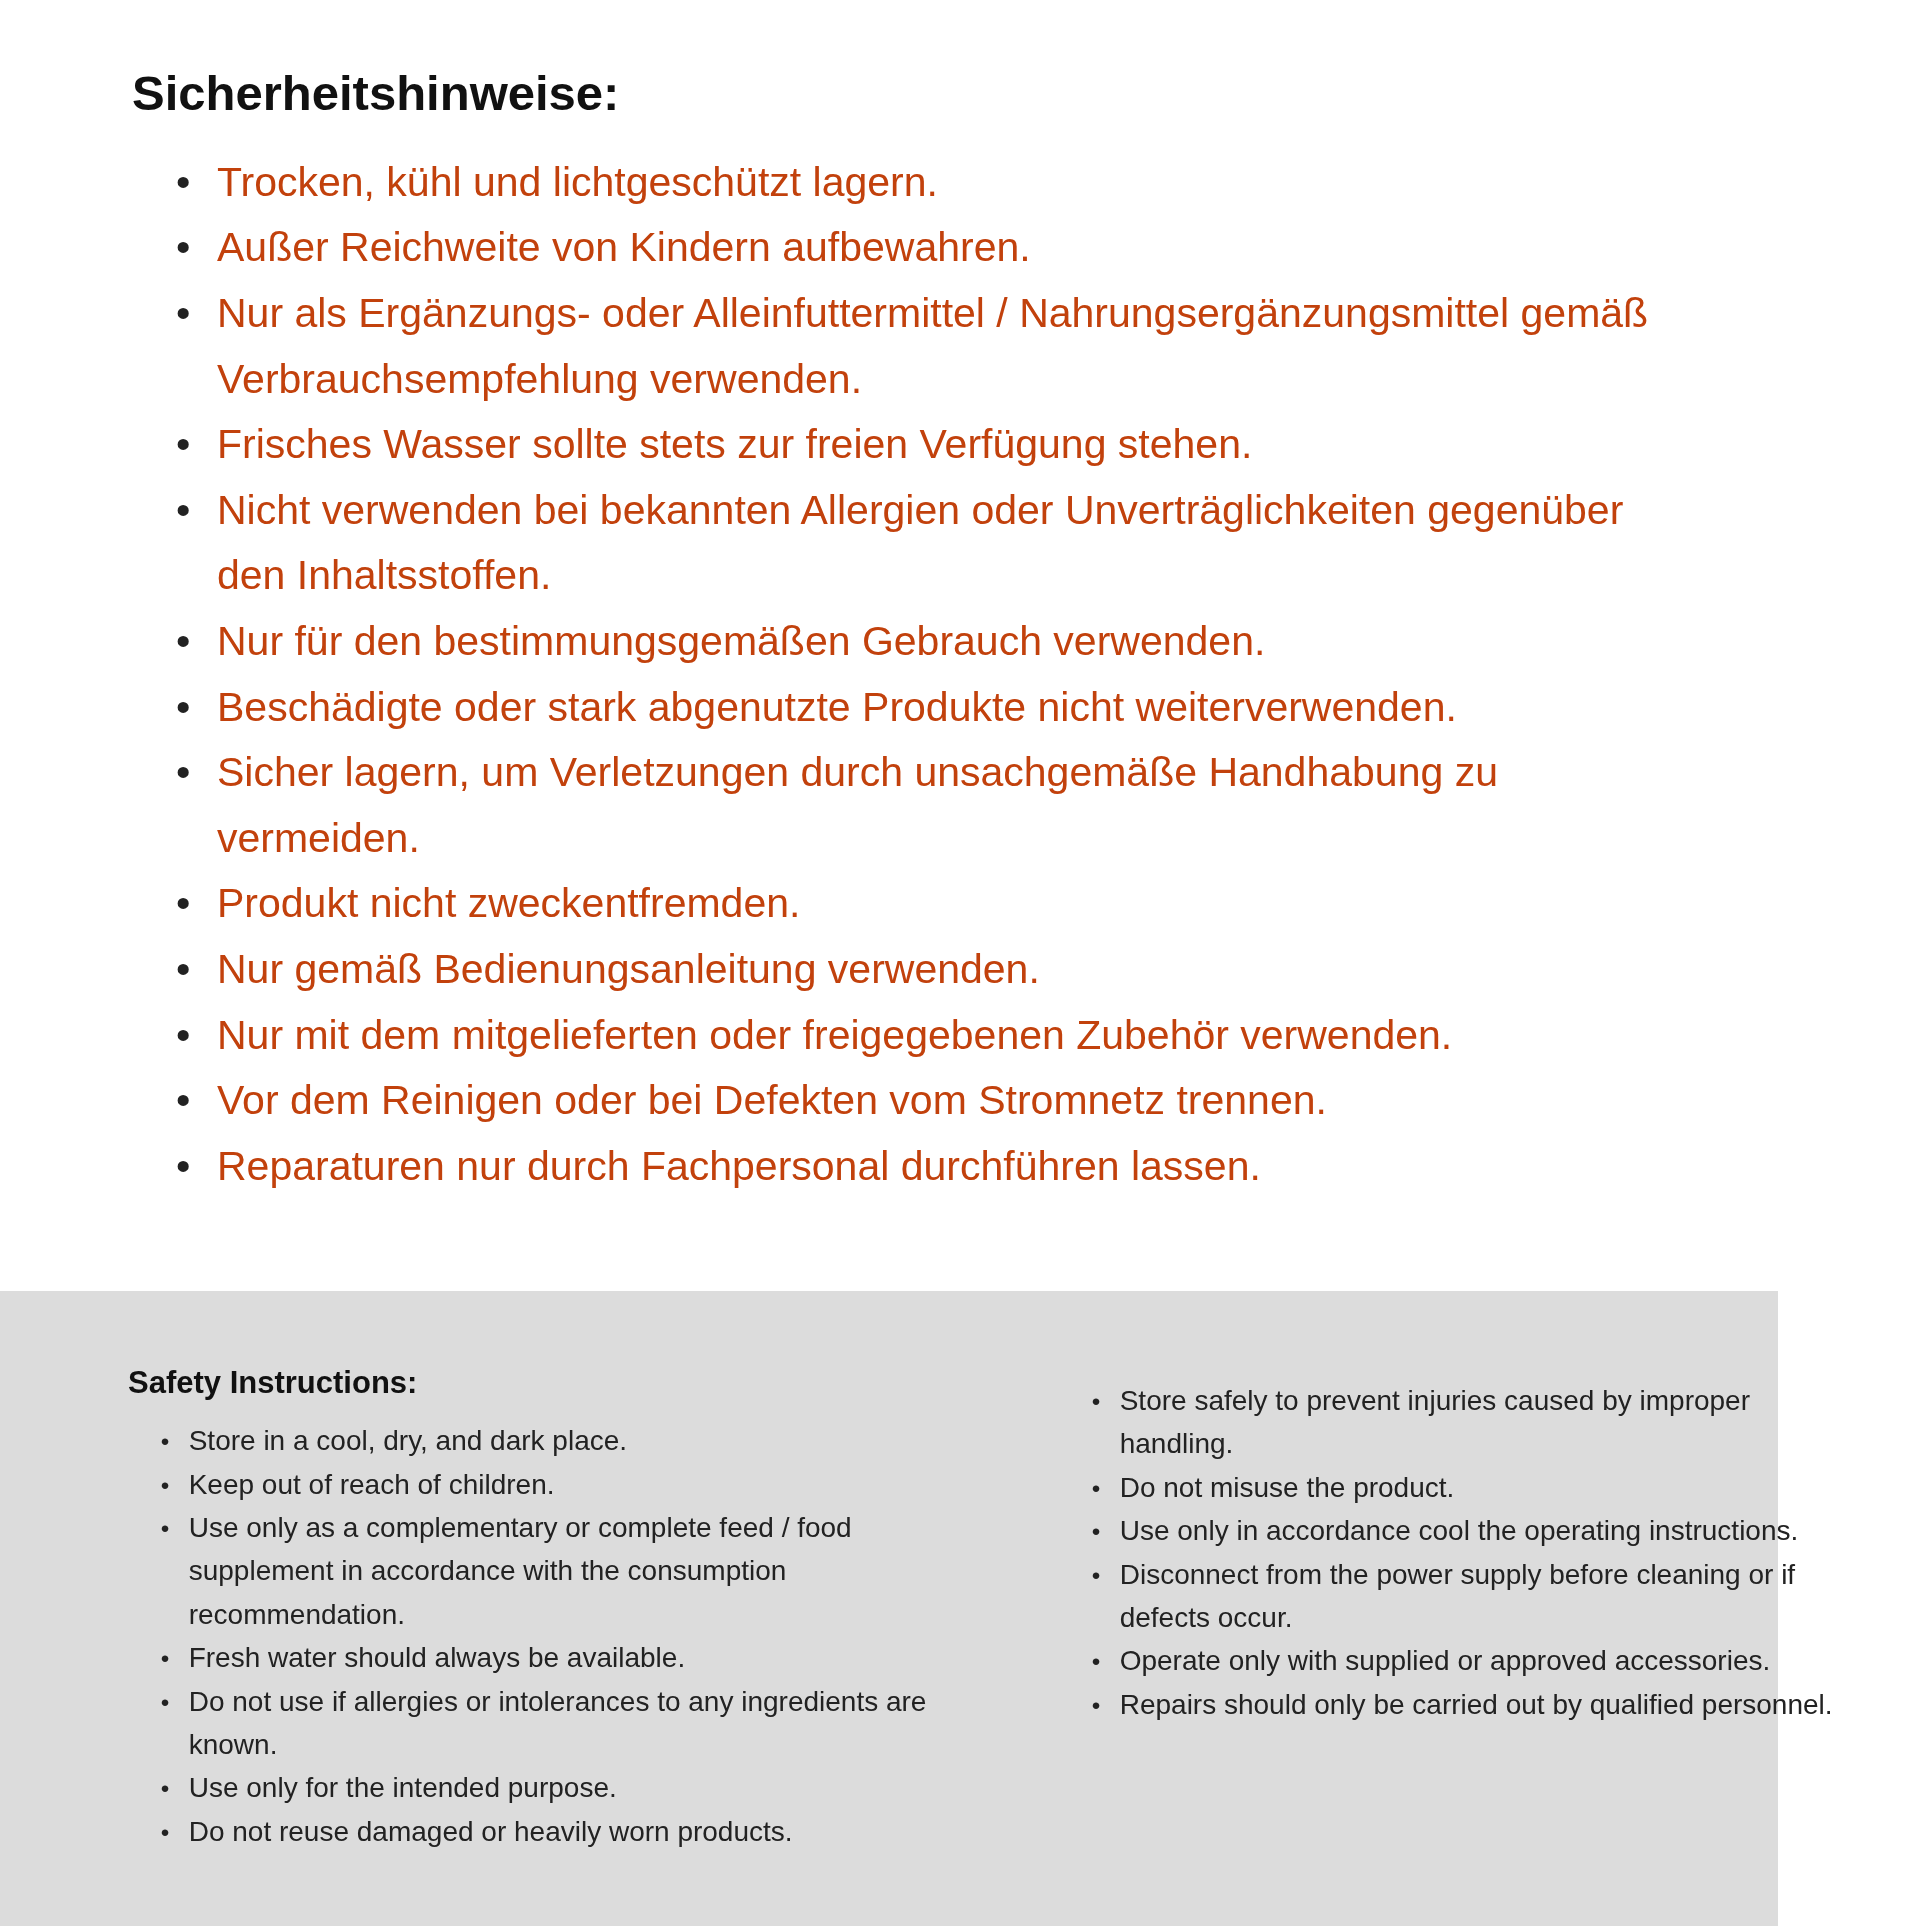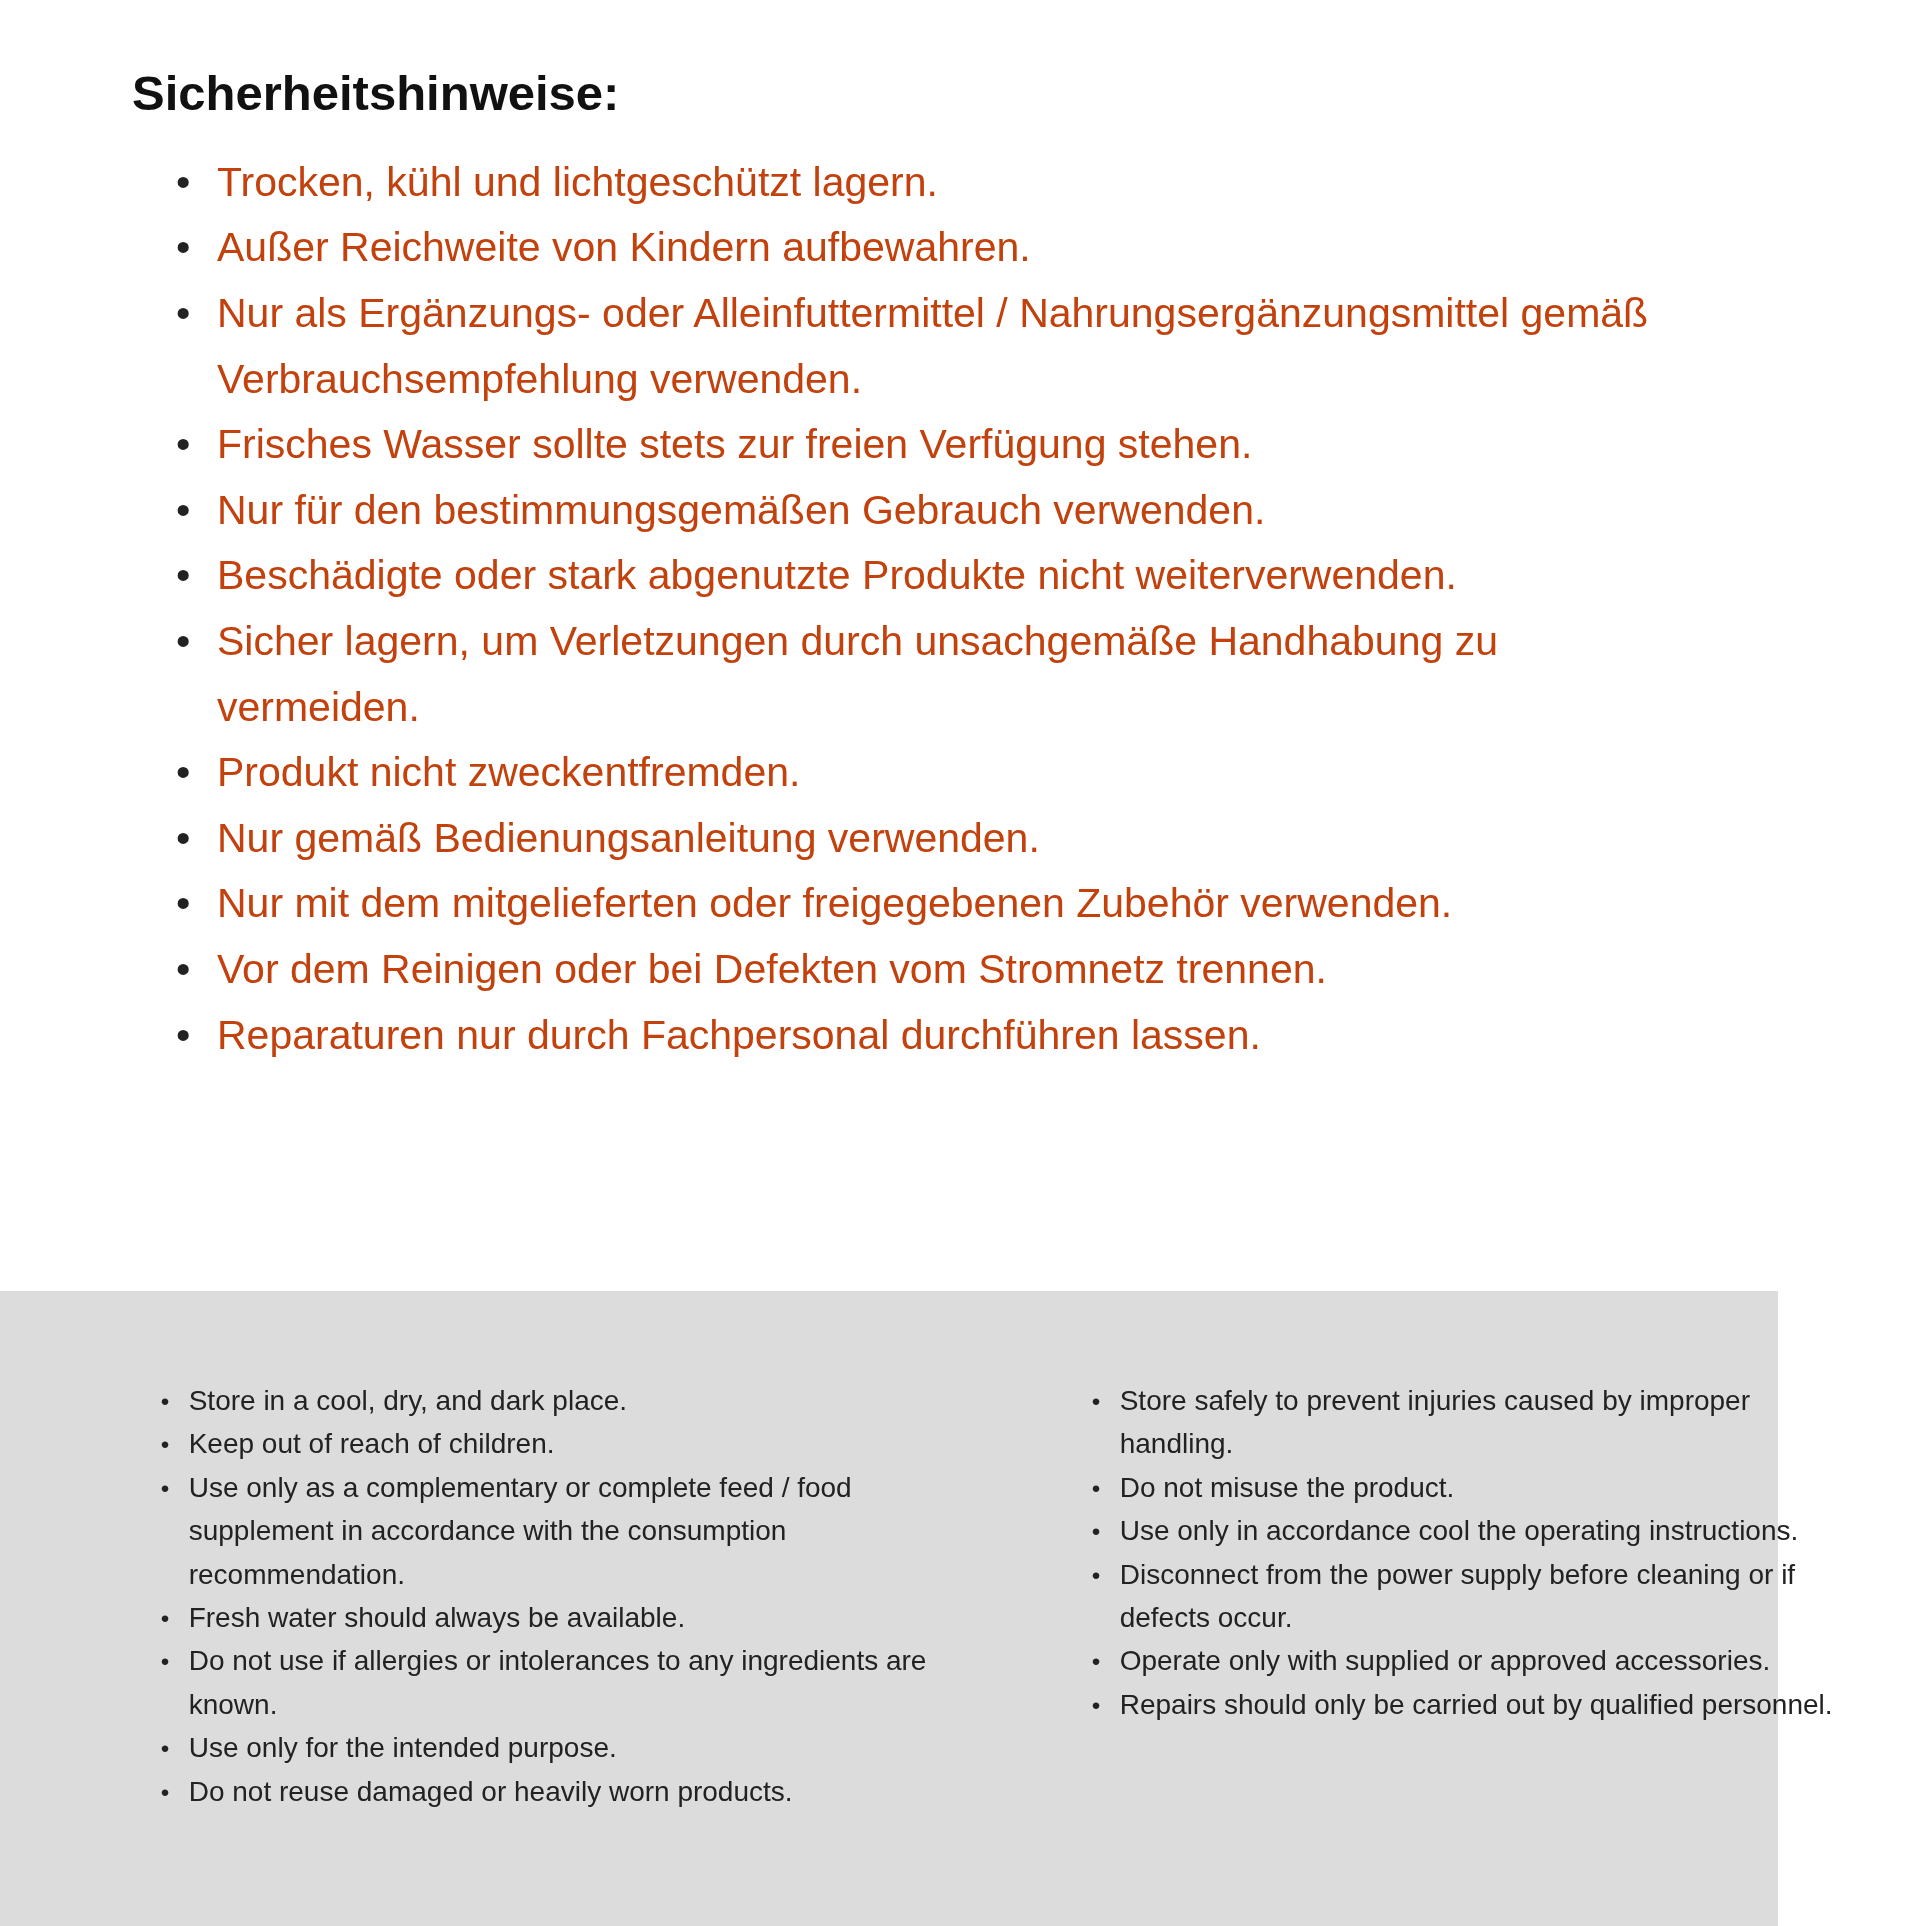--- a/index.html
+++ b/index.html
@@ -108,34 +108,36 @@
 
 <div class="page">
 
   <section class="section-german">
     <h1 class="german-title">Sicherheitshinweise:</h1>
     <ul class="german-list">
       <li>Trocken, kühl und lichtgeschützt lagern.</li>
       <li>Außer Reichweite von Kindern aufbewahren.</li>
       <li>Nur als Ergänzungs- oder Alleinfuttermittel / Nahrungsergänzungsmittel gemäß Verbrauchsempfehlung verwenden.</li>
       <li>Frisches Wasser sollte stets zur freien Verfügung stehen.</li>
+      <li>Nicht verwenden bei bekannten Allergien oder Unverträglichkeiten gegenüber den Inhaltsstoffen.</li>
       <li>Nur für den bestimmungsgemäßen Gebrauch verwenden.</li>
       <li>Beschädigte oder stark abgenutzte Produkte nicht weiterverwenden.</li>
       <li>Sicher lagern, um Verletzungen durch unsachgemäße Handhabung zu vermeiden.</li>
       <li>Produkt nicht zweckentfremden.</li>
       <li>Nur gemäß Bedienungsanleitung verwenden.</li>
       <li>Nur mit dem mitgelieferten oder freigegebenen Zubehör verwenden.</li>
       <li>Vor dem Reinigen oder bei Defekten vom Stromnetz trennen.</li>
       <li>Reparaturen nur durch Fachpersonal durchführen lassen.</li>
     </ul>
   </section>
 
   <section class="section-english">
 
     <div class="col-left">
+      <h2 class="english-title">Safety Instructions:</h2>
       <ul class="english-list">
         <li>Store in a cool, dry, and dark place.</li>
         <li>Keep out of reach of children.</li>
         <li>Use only as a complementary or complete feed / food supplement in accordance with the consumption recommendation.</li>
         <li>Fresh water should always be available.</li>
         <li>Do not use if allergies or intolerances to any ingredients are known.</li>
         <li>Use only for the intended purpose.</li>
         <li>Do not reuse damaged or heavily worn products.</li>
       </ul>
     </div>

